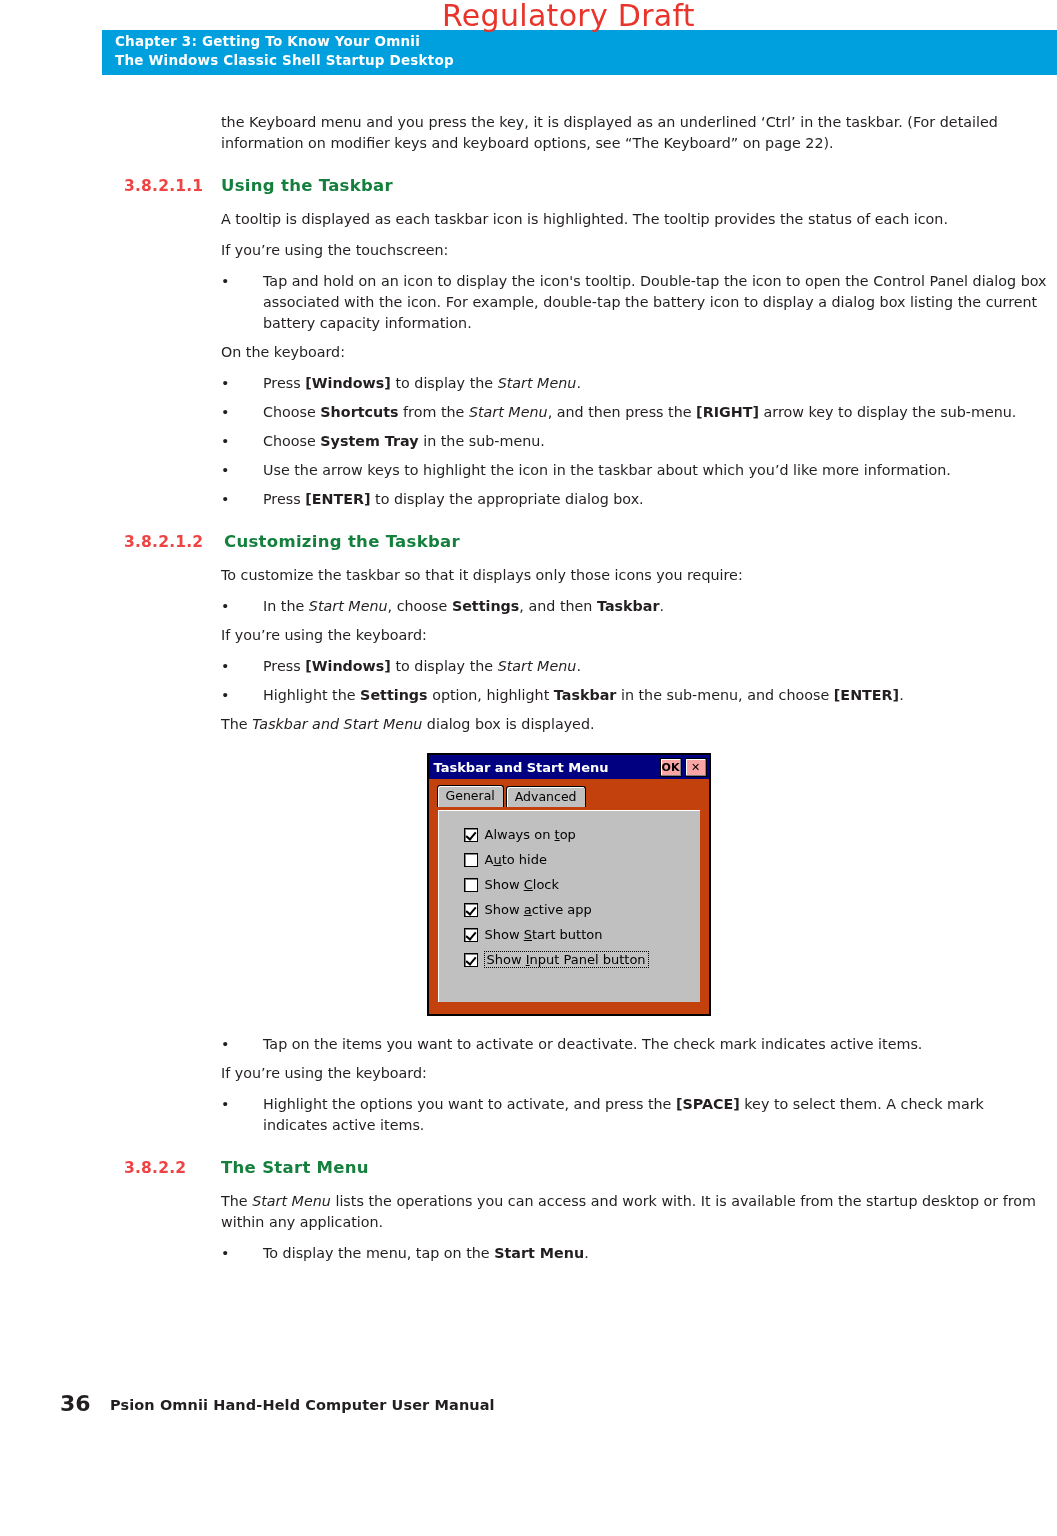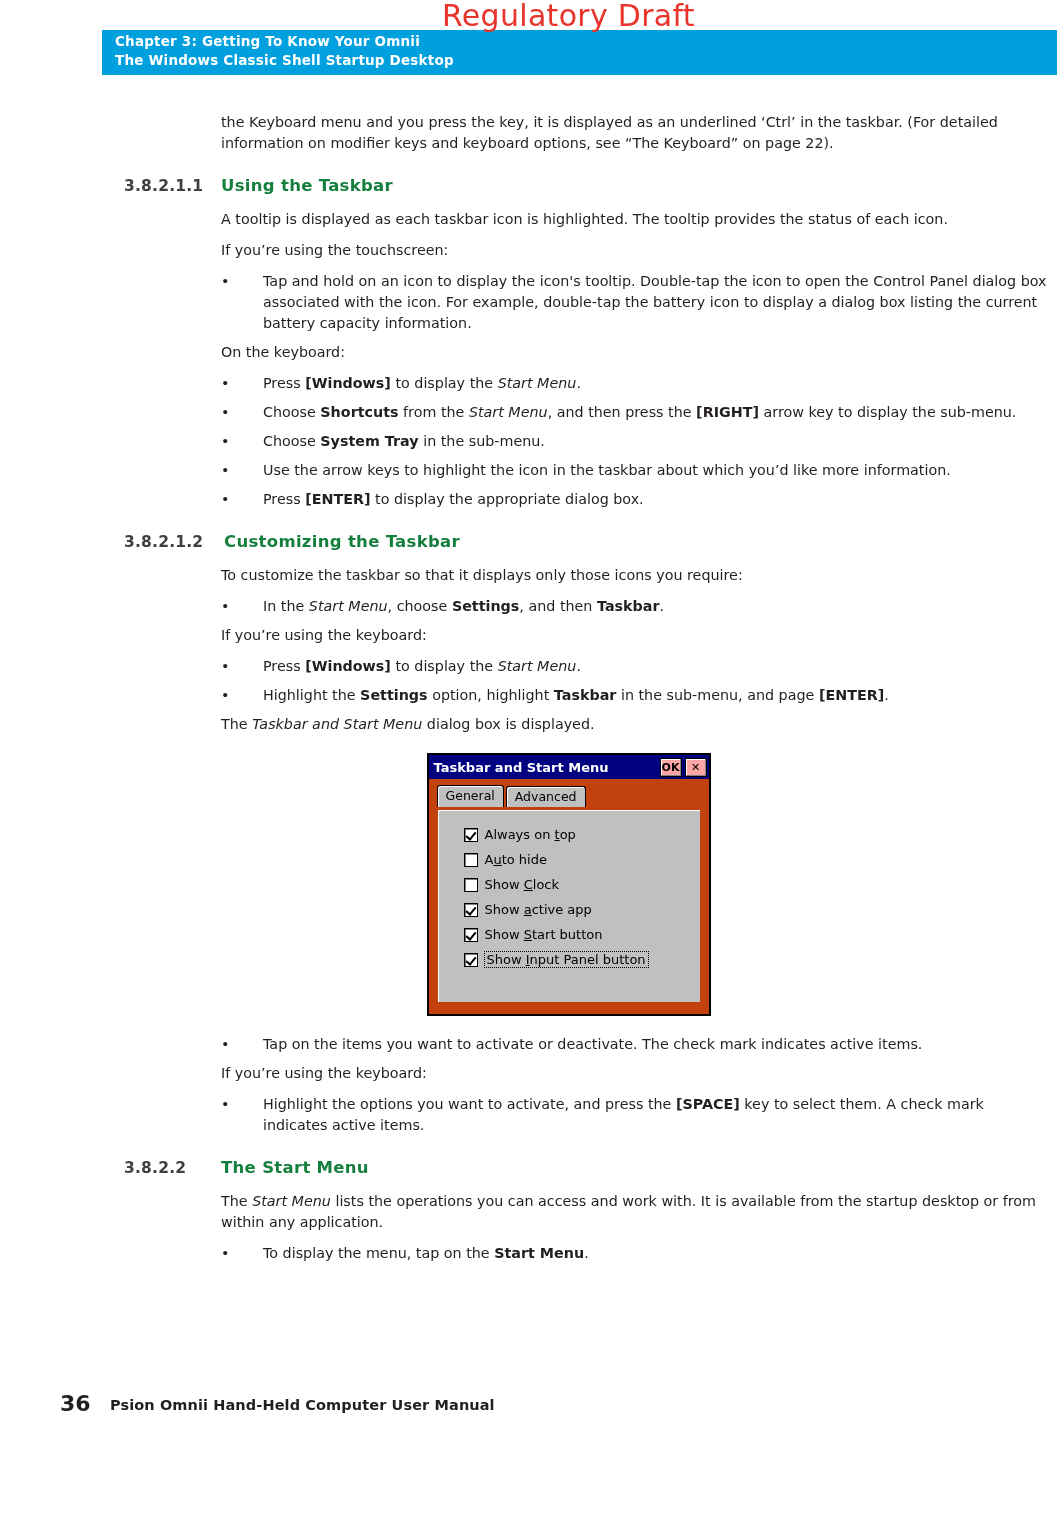--- a/index.html
+++ b/index.html
@@ -90,21 +90,21 @@
   
   .h-row {
     display: flex;
     margin-left: 84px;
     margin-right: 45px;
     align-items: baseline;
   }
   .h-num {
     font-size: 15.5px;
     font-weight: bold;
-    color: #404040;
+    color: #ef4444;
     letter-spacing: 0.2px;
   }
   .h-num.w1 { width: 97px; flex: none; }
   .h-num.w2 { width: 100px; flex: none; }
   .h-title {
     font-size: 16.5px;
     font-weight: bold;
     color: #15803d;
     letter-spacing: 0.3px;
   }
@@ -366,21 +366,21 @@
 
     <div class="bullet-row">
       <span class="bullet-dot">•</span>
       <span class="bullet-text"><span>Press </span><b>[Windows]</b><span> to display the </span><i>Start Menu</i><span>.</span></span>
     </div>
 
     <div class="spacer-8"></div>
 
     <div class="bullet-row">
       <span class="bullet-dot">•</span>
-      <span class="bullet-text"><span>Highlight the </span><b>Settings</b><span> option, highlight </span><b>Taskbar</b><span> in the sub-menu, and page </span><b>[ENTER]</b><span>.</span></span>
+      <span class="bullet-text"><span>Highlight the </span><b>Settings</b><span> option, highlight </span><b>Taskbar</b><span> in the sub-menu, and choose </span><b>[ENTER]</b><span>.</span></span>
     </div>
 
     <div class="spacer-8"></div>
 
     <p class="para indent"><span>The </span><i>Taskbar and Start Menu</i><span> dialog box is displayed.</span></p>
 
     <div class="dialog-wrap">
       <div class="dialog">
         <div class="dlg-title">
           <span class="dlg-title-text">Taskbar and Start Menu</span>

